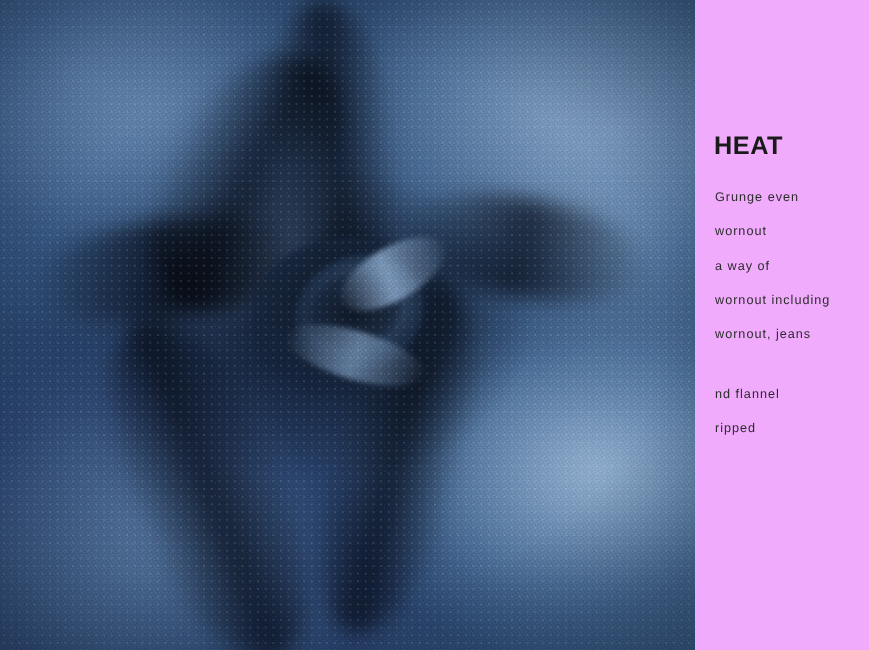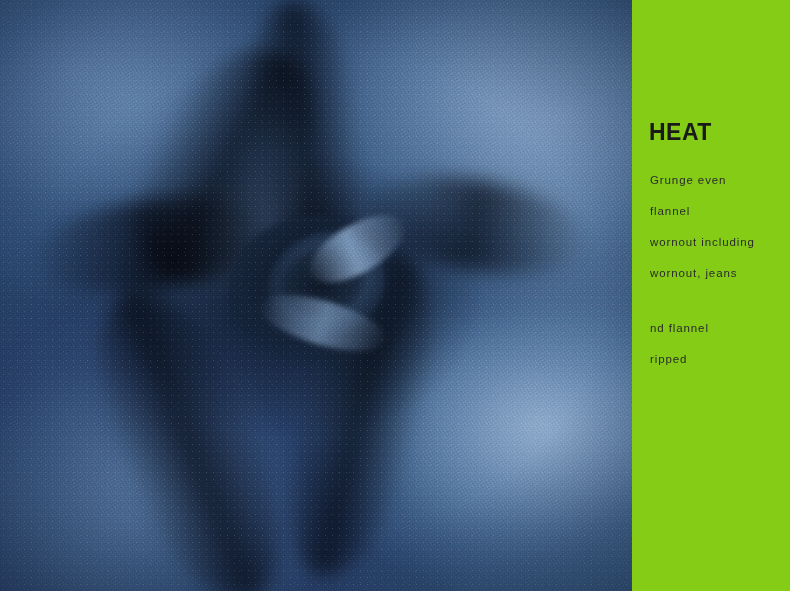--- a/index.html
+++ b/index.html
@@ -176,21 +176,21 @@
     background: radial-gradient(ellipse 520px 440px at 50% 50%, rgba(0,0,0,0) 55%, rgba(5,12,24,0.35) 100%);
   }
 
   
   .text-panel {
     position: absolute;
     left: 632px;
     top: 0;
     width: 158px;
     height: 591px;
-    background: #84cc16;
+    background: #f0abfc;
   }
   .heading {
     position: absolute;
     left: 17px;
     top: 119px;
     font-size: 23px;
     font-weight: bold;
     letter-spacing: 0.5px;
     color: #1a1a1a;
     font-family: "Liberation Sans", sans-serif;
@@ -248,21 +248,22 @@
     <div class="weave2"></div>
     <div class="speckle"></div>
     <div class="vignette"></div>
   </div>
 
   <div class="text-panel">
     <div class="heading">HEAT</div>
 
     <div class="body-lines">
       <div class="line">Grunge even</div>
-      <div class="line">flannel</div>
+      <div class="line">wornout</div>
+      <div class="line">a way of</div>
       <div class="line">wornout including</div>
       <div class="line">wornout, jeans</div>
       <div class="spacer-line"></div>
       <div class="line">nd flannel</div>
       <div class="line">ripped</div>
     </div>
   </div>
 
 </div>
 

